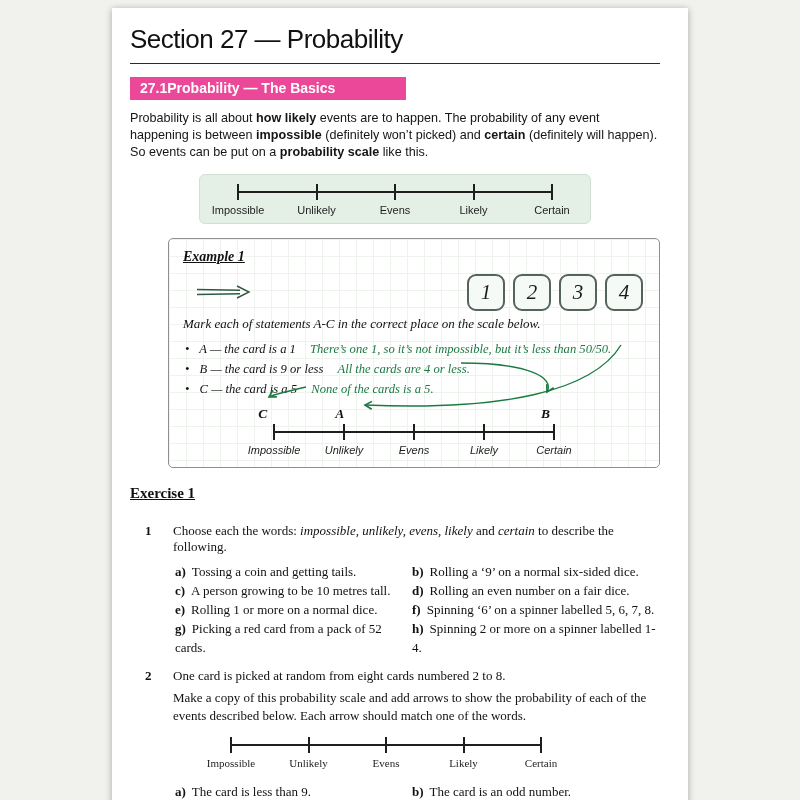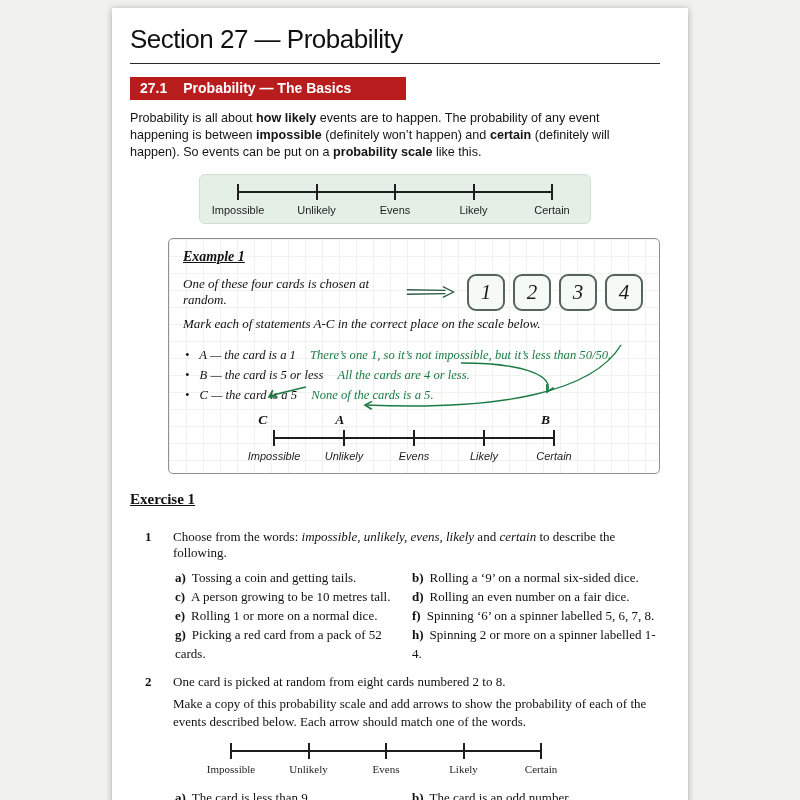--- a/index.html
+++ b/index.html
@@ -18,22 +18,22 @@
     position:relative;
   }
   
   .sec-title {
     font-family:"Liberation Sans", sans-serif;
     font-size:26px; font-weight:normal; color:#111;
     letter-spacing:-0.5px;
   }
   .title-rule { border-top:1.6px solid #2b2b2b; margin:8px 0 13px; }
   .sec-bar {
-    display:flex; align-items:center; gap:16px;
-    width:276px; background:#b91c1c; color:#fff;
+    display:flex; align-items:center; 
+    width:276px; background:#ec4899; color:#fff;
     font-size:14px; font-weight:bold;
     padding:3px 10px 4px 10px;
   }
   .intro {
     margin-top:10px; font-size:12.6px; line-height:17px; color:#151515;
     max-width:530px;
   }
   .intro b { font-weight:bold; }
   
   .scale-wrap {
@@ -69,21 +69,21 @@
   .ex-row { display:flex; align-items:center; height:42px; }
   .ex-row .txt { font-family:"Liberation Serif", serif; font-size:13px; color:#111; }
   .cards { display:flex; gap:8px; margin-left:auto; margin-right:2px; }
   .card {
     width:38px; height:37px;
     border:2px solid #55645a; border-radius:9px;
     background:#f6faf6;
     display:flex; align-items:center; justify-content:center;
     font-family:"Liberation Serif", serif; font-size:21px; color:#1c1c1c;
   }
-  .ex-instr { font-family:"Liberation Serif", serif; font-size:13px; margin:3px 0 13px; color:#111; }
+  .ex-instr { font-family:"Liberation Serif", serif; font-size:13px; margin:3px 0 7px; color:#111; }
   .bullets { }
   .bullet { font-family:"Liberation Serif", serif; font-size:12.6px; line-height:20px; color:#111; white-space:nowrap; }
   .bullet::before { content:"•"; margin:0 7px 0 2px; }
   .bullet .note { color:#1b7a42; margin-left:11px; }
   .ex-scale { position:relative; width:280px; margin:25px auto 2px; }
   .marker {
     position:absolute; top:-18px; transform:translateX(-50%);
     font-family:"Liberation Serif", serif; font-size:13.5px; font-weight:bold; color:#111;
   }
   .mk-left{left:-4%} .mk-mid{left:23.5%} .mk-right{left:97%}
@@ -110,21 +110,21 @@
 <div class="page">
 
   <h1 class="sec-title">Section 27 — Probability</h1>
   <div class="title-rule"></div>
 
   <div class="sec-bar">
     <span>27.1</span>
     <span>Probability — The Basics</span>
   </div>
 
-  <p class="intro"><span>Probability is all about </span><b>how likely</b><span> events are to happen.  The probability of any event happening is between </span><b>impossible</b><span> (definitely won’t happen) and </span><b>certain</b><span> (definitely will happen).  So events can be put on a </span><b>probability scale</b><span> like this.</span></p>
+  <p class="intro"><span>Probability is all about </span><b>how likely</b><span> events are to happen.  The probability of any event happening is between </span><b>impossible</b><span> (definitely won’t picked) and </span><b>certain</b><span> (definitely will happen).  So events can be put on a </span><b>probability scale</b><span> like this.</span></p>
 
   <div class="scale-wrap">
     <div class="scale">
       <div class="track">
         <div class="hline"></div>
         <span class="tick t0"></span>
         <span class="tick t1"></span>
         <span class="tick t2"></span>
         <span class="tick t3"></span>
         <span class="tick t4"></span>
@@ -150,21 +150,20 @@
       <g fill="none" stroke="#1b7a42" stroke-width="1.4">
         <path d="M452,106 C424,152 335,172 196,166" marker-end="url(#ah)"></path>
         <path d="M292,124 C358,124 386,138 378,153" marker-end="url(#ah)"></path>
         <path d="M137,148 C116,153 105,155 100,158" marker-end="url(#ah)"></path>
       </g>
     </svg>
 
     <div class="ex-title">Example 1</div>
 
     <div class="ex-row">
-      <span class="txt">One of these four cards is chosen at random.</span>
       <svg width="60" height="16" viewBox="0 0 60 16" style="margin:0 8px 0 12px;">
         <g fill="none" stroke="#2e5a44" stroke-width="1.4">
           <path d="M2,5.5 L45,6.3"></path>
           <path d="M2,10.5 L45,9.7"></path>
           <path d="M42,2 L54,8 L42,14"></path>
         </g>
       </svg>
       <div class="cards">
         <div class="card">
             <span>1</span>
@@ -182,21 +181,21 @@
     </div>
 
     <div class="ex-instr">Mark each of statements A-C in the correct place on the scale below.</div>
 
     <div class="bullets">
       <div class="bullet">
         <span>A — the card is a 1</span>
         <span class="note">There’s one 1, so it’s not impossible, but it’s less than 50/50.</span>
       </div>
       <div class="bullet">
-        <span>B — the card is 5 or less</span>
+        <span>B — the card is 9 or less</span>
         <span class="note">All the cards are 4 or less.</span>
       </div>
       <div class="bullet">
         <span>C — the card is a 5</span>
         <span class="note">None of the cards is a 5.</span>
       </div>
     </div>
 
     <div class="scale ex-scale">
       <span class="marker mk-left">C</span>
@@ -218,21 +217,21 @@
         <span class="slabel l4">Certain</span>
       </div>
     </div>
   </div>
 
   <div class="exercise-title">Exercise 1</div>
 
   <div class="question">
     <div class="qnum">1</div>
     <div class="qbody">
-      <div class="qprompt"><span>Choose from the words: </span><i>impossible, unlikely, evens, likely</i><span> and </span><i>certain</i><span> to describe the following.</span></div>
+      <div class="qprompt"><span>Choose each the words: </span><i>impossible, unlikely, evens, likely</i><span> and </span><i>certain</i><span> to describe the following.</span></div>
       <div class="cols">
         <div><span class="il">a)</span><span>Tossing a coin and getting tails.</span></div>
         <div><span class="il">b)</span><span>Rolling a ‘9’ on a normal six-sided dice.</span></div>
         <div><span class="il">c)</span><span>A person growing to be 10 metres tall.</span></div>
         <div><span class="il">d)</span><span>Rolling an even number on a fair dice.</span></div>
         <div><span class="il">e)</span><span>Rolling 1 or more on a normal dice.</span></div>
         <div><span class="il">f)</span><span>Spinning ‘6’ on a spinner labelled 5, 6, 7, 8.</span></div>
         <div><span class="il">g)</span><span>Picking a red card from a pack of 52 cards.</span></div>
         <div><span class="il">h)</span><span>Spinning 2 or more on a spinner labelled 1-4.</span></div>
       </div>

